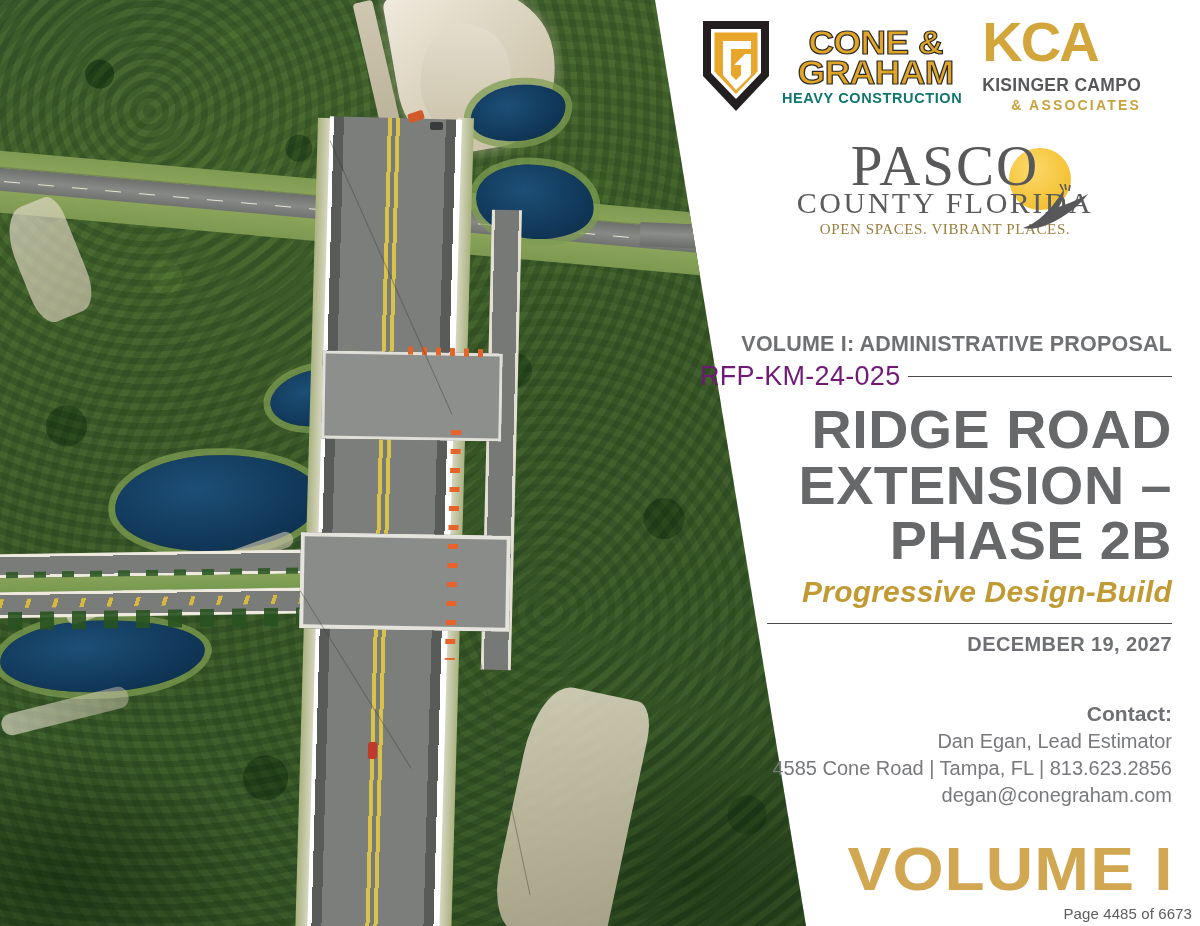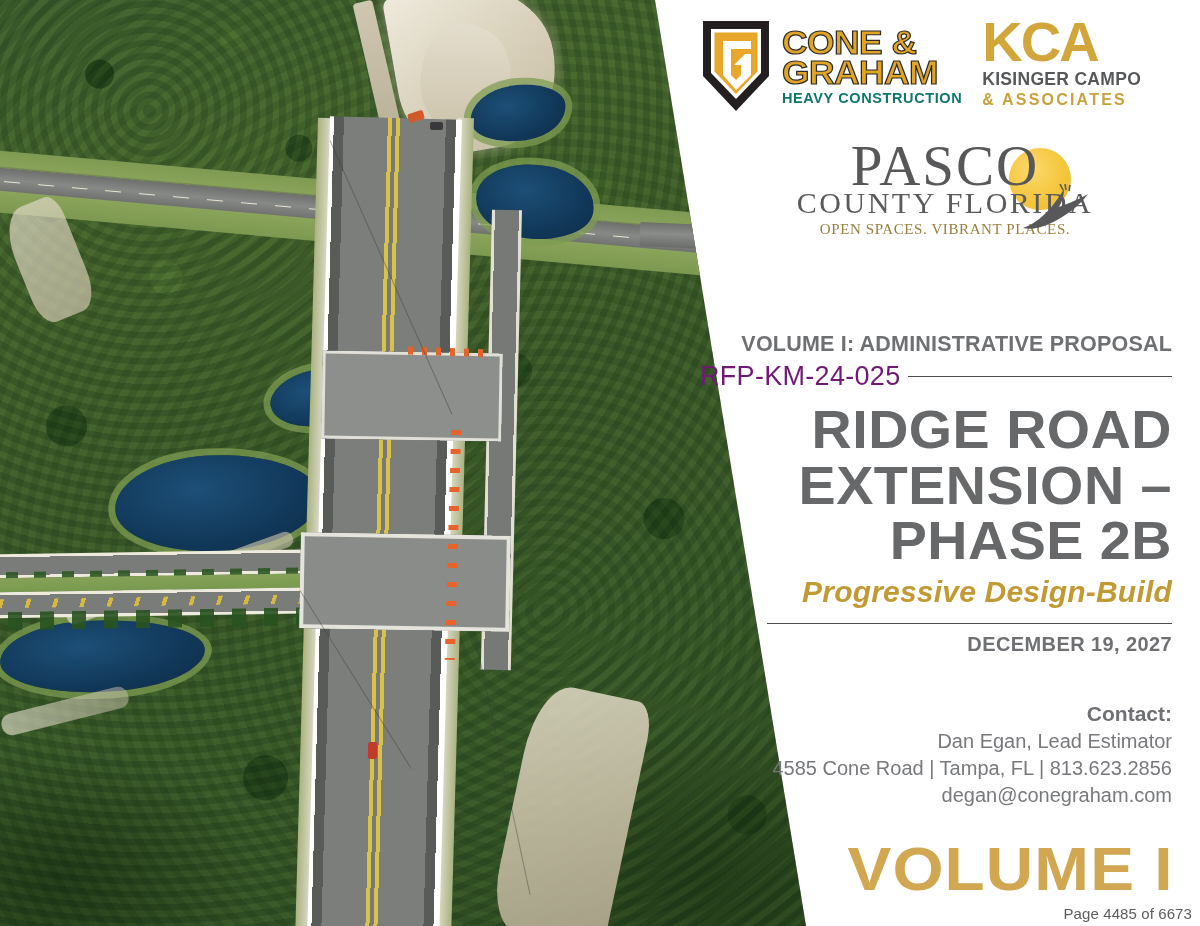--- a/index.html
+++ b/index.html
@@ -359,21 +359,21 @@
     position: absolute;
     left: 0; top: 18px;
     width: 480px; height: 115px;
     display: flex;
     align-items: flex-start;
     gap: 14px;
   }
 
   .cg-logo { display:flex; align-items:center; gap:10px; }
   .cg-shield { width: 72px; height: 96px; flex: 0 0 auto; }
-  .cg-word { line-height: .88; }
+  .cg-word { line-height: .88; text-align: center; }
   .cg-word .l1, .cg-word .l2 {
     font-family: "Liberation Sans", sans-serif;
     font-weight: 900;
     font-size: 34px;
     letter-spacing: -0.5px;
     color: #E0A526;
     -webkit-text-stroke: 1.2px #2b2b2b;
     transform: scaleX(1.04);
     transform-origin: left center;
     display: block;
@@ -398,30 +398,31 @@
     line-height: .85;
     display: block;
   }
   .kca-l2 {
     font-family: "Liberation Sans", sans-serif;
     font-weight: 700;
     font-size: 17.5px;
     color: #56585A;
     letter-spacing: 0.3px;
     display: block;
-    margin-top: 3px;
+    margin-top: 9px;
   }
   .kca-l3 {
     font-family: "Liberation Sans", sans-serif;
     font-weight: 700;
-    font-size: 16px;
+    font-size: 14px;
     color: #C9A23C;
     letter-spacing: 2.2px;
     display: block;
     margin-top: 1px;
+    text-align: right;
   }
 
   
   .pasco {
     position: absolute;
     left: 95px; top: 140px;
     width: 300px; height: 120px;
     text-align: center;
   }
   .pasco-sun {

